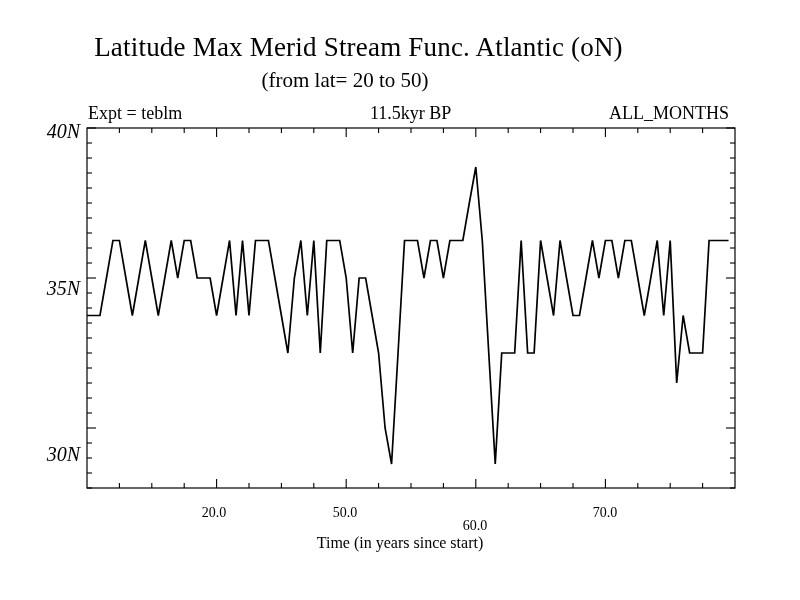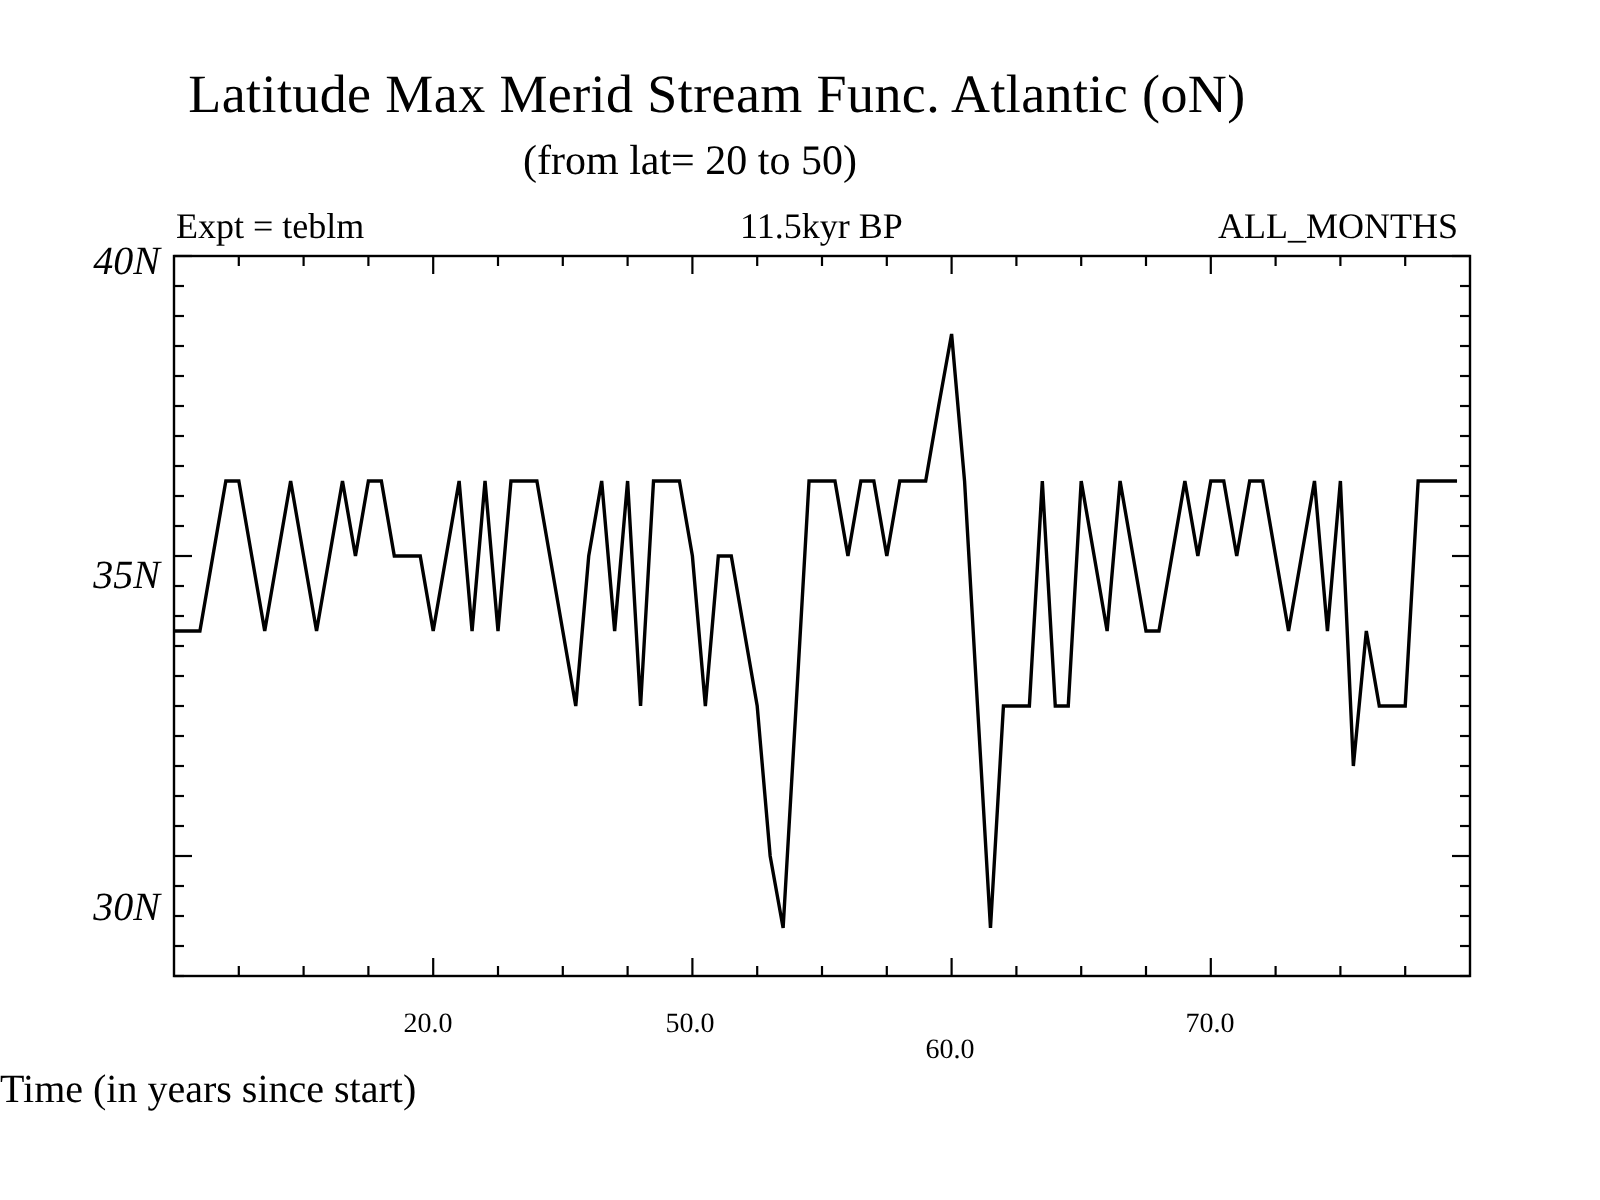--- a/index.html
+++ b/index.html
@@ -53,21 +53,22 @@
     left: 0;
     top: 0;
     width: 800px;
     height: 600px;
   }
   .axis-label-x {
     position: absolute;
     left: 0;
     top: 534px;
     width: 800px;
-    font-size: 20px;
+    text-align: center;
+    font-size: 16px;
     white-space: nowrap;
   }
   .ytick-label {
     position: absolute;
     width: 56px;
     text-align: right;
     font-size: 20px;
     white-space: nowrap;
     font-style: italic;
   }

